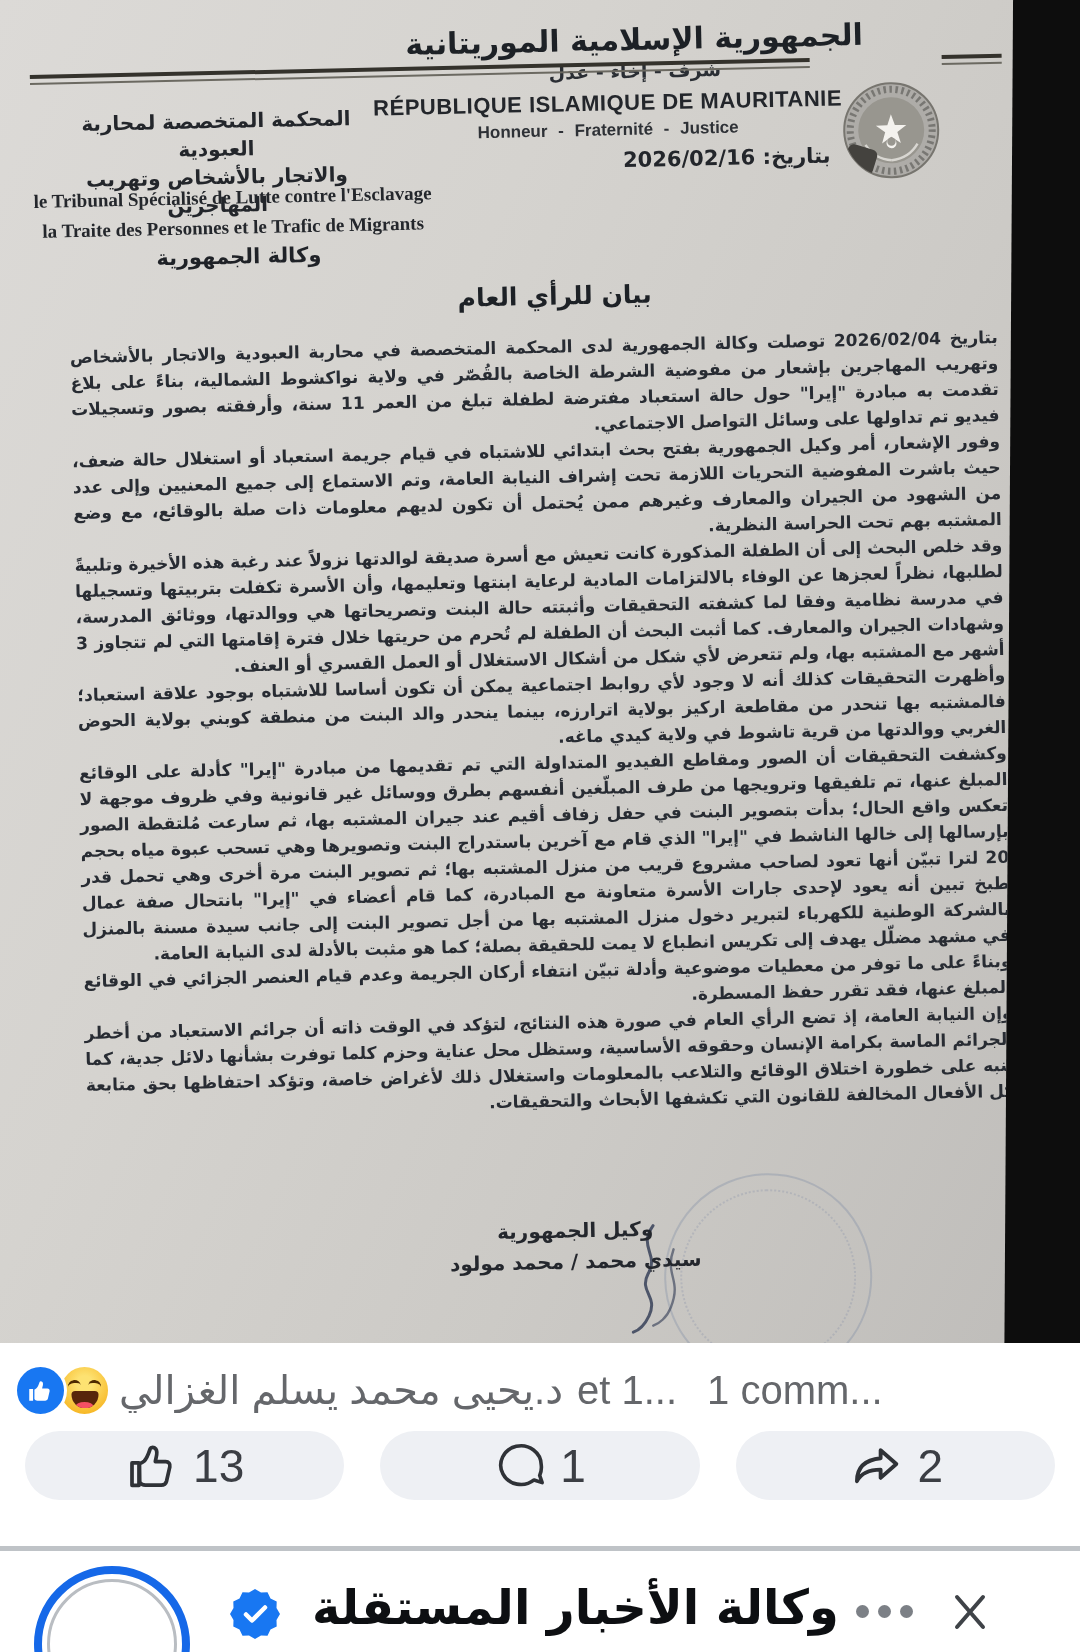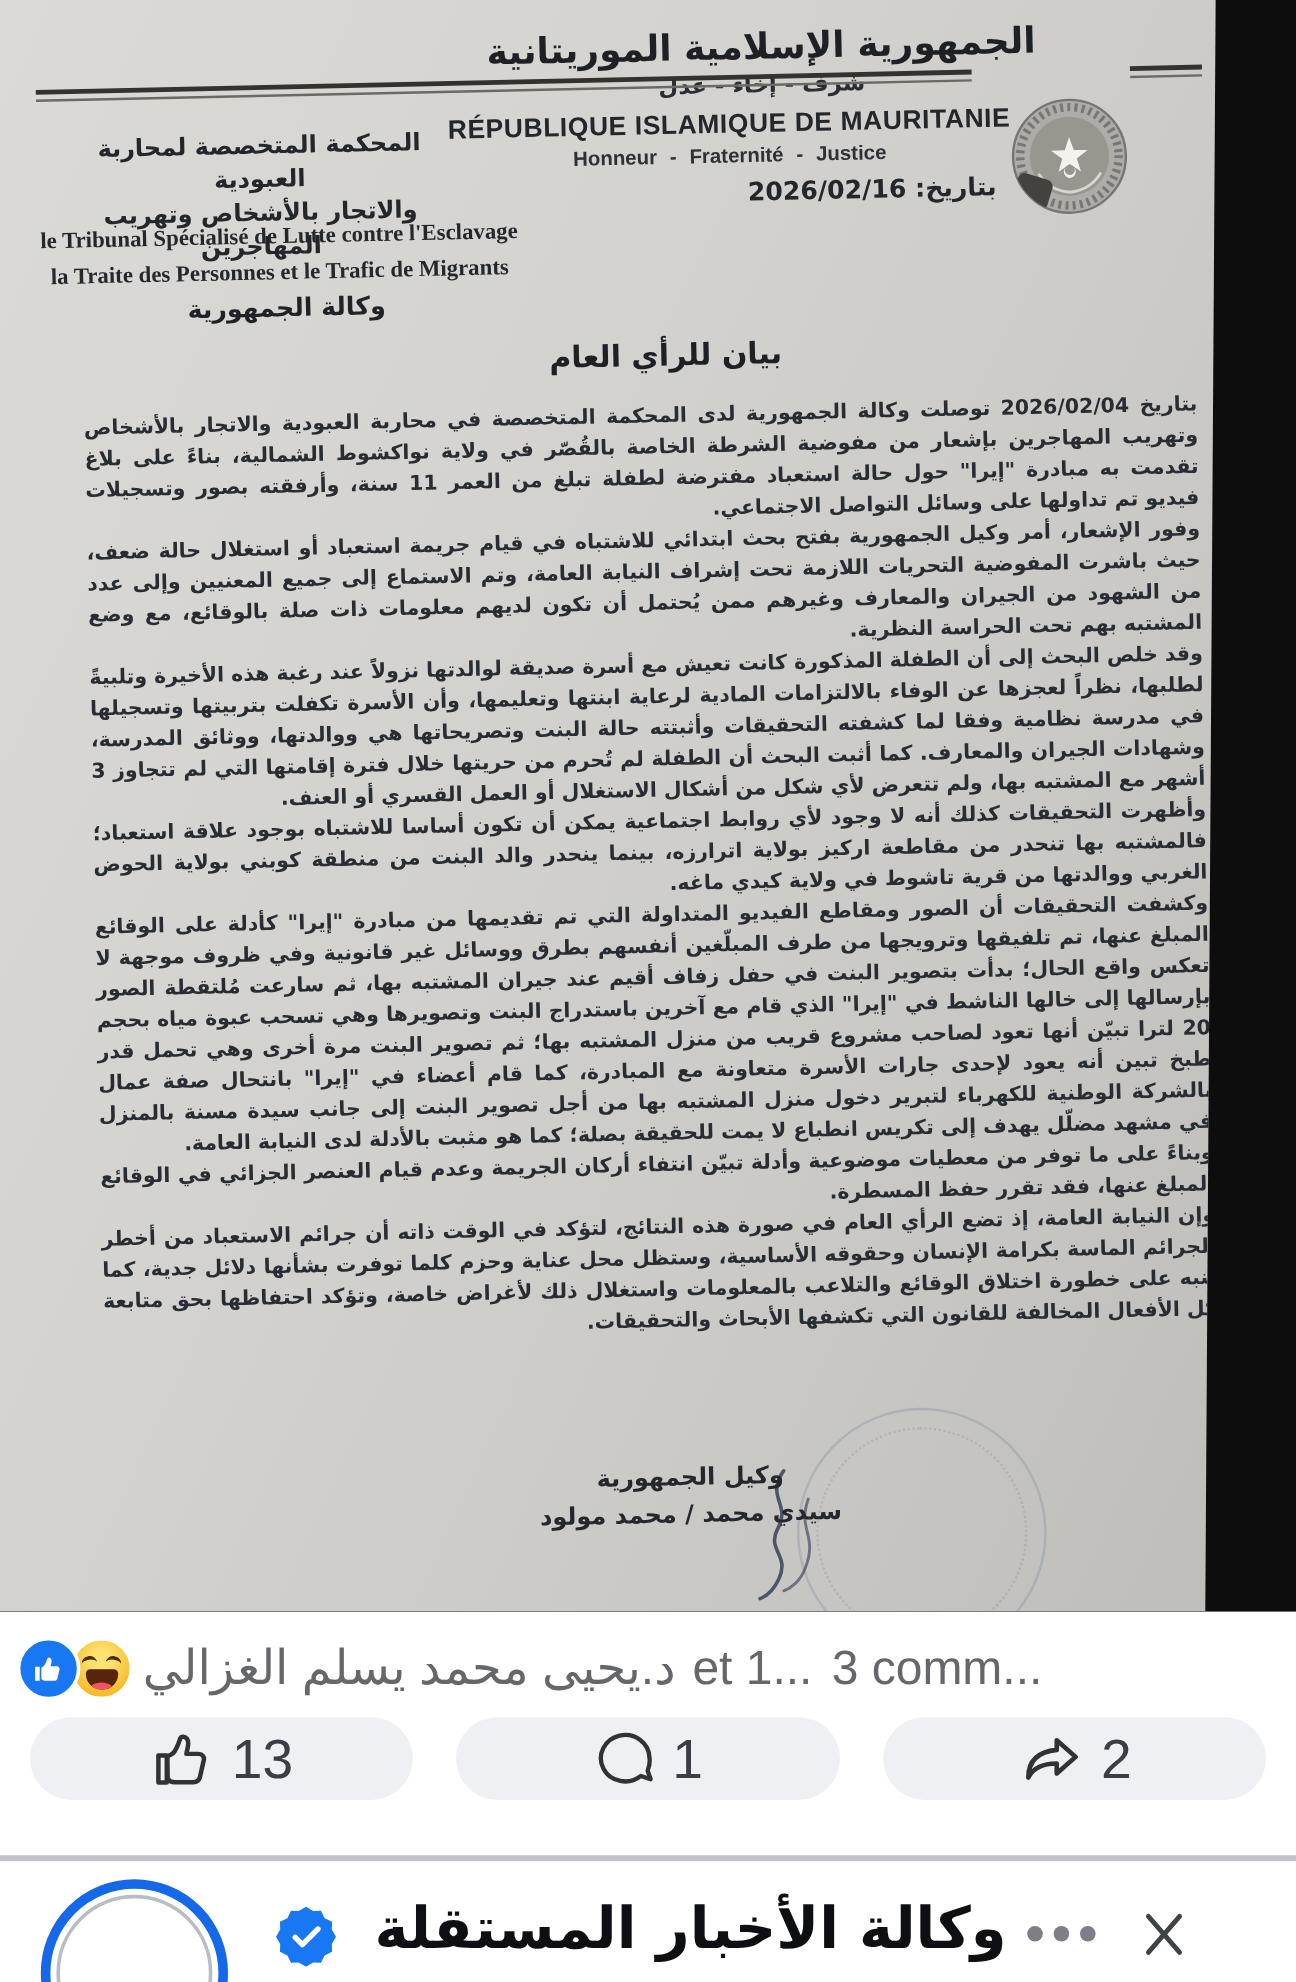--- a/index.html
+++ b/index.html
@@ -63,21 +63,21 @@
   .rx-haha .eye{position:absolute;top:13px;width:13px;height:9px;
     border-top:3.5px solid #4e2a00;border-radius:50% 50% 0 0;}
   .rx-haha .eye.l{left:7px;transform:rotate(-8deg);}
   .rx-haha .eye.r{right:7px;transform:rotate(8deg);}
   .rx-haha .mouth{position:absolute;left:50%;bottom:6px;transform:translateX(-50%);
     width:27px;height:17px;background:#58250b;border-radius:4px 4px 14px 14px;overflow:hidden;}
   .rx-haha .mouth::after{content:"";position:absolute;left:50%;bottom:-3px;transform:translateX(-50%);
     width:18px;height:9px;background:#f55064;border-radius:50% 50% 0 0;}
   .rx-text{display:flex;align-items:baseline;font-size:40px;color:#65676b;overflow:hidden;}
   .rx-name{direction:rtl;margin-right:14px;}
-  .rx-et{margin-right:16px;}
+  .rx-et{margin-right:30px;}
   .actions-row{position:absolute;top:88px;left:25px;right:25px;display:flex;gap:36px;}
   .pill{flex:1;height:69px;background:#eef0f4;border-radius:49px;border:none;
     display:flex;align-items:center;justify-content:center;gap:12px;
     color:#3b3e44;font-size:46px;font-family:inherit;}
   .fb-divider{position:absolute;top:203px;left:0;right:0;height:5px;background:#bfc3c7;}
   .page-bar{position:absolute;top:208px;left:0;right:0;bottom:0;display:flex;align-items:flex-start;
     padding-left:34px;gap:17px;}
   .avatar{flex:0 0 auto;width:140px;height:140px;margin-top:15px;border-radius:50%;
     border:8px solid #1568e8;background:#fff;overflow:hidden;position:relative;}
   .avatar-ring{position:absolute;inset:5px;border-radius:50%;border:3px solid #b9bdc2;overflow:hidden;}
@@ -172,21 +172,21 @@
       </div>
       <div class="rx-haha">
         <span class="eye l"></span>
           <span class="eye r"></span>
           <span class="mouth"></span>
       </div>
     </div>
     <div class="rx-text">
       <span class="rx-name">د.يحيى محمد يسلم الغزالي</span>
       <span class="rx-et">et 1...</span>
-      <span class="rx-comm">3 comm...</span>
+      <span class="rx-comm">1 comm...</span>
     </div>
   </div>
 
   <div class="actions-row">
     <button class="pill">
       <svg width="56" height="56" viewBox="0 0 24 24" fill="none" stroke="#2f3237" stroke-width="1.6" stroke-linejoin="round" stroke-linecap="round">
         <path d="M3 10.7h3v9.6H3zM6.3 18.9c.6 1 1.3 1.3 2.4 1.3h6.8c1.2 0 2-.6 2.3-1.7l1.4-6.1c.3-1.2-.5-2.3-1.8-2.3h-4.4c0-1 1.4-3.9.2-5.4-.8-1-2.1-.9-2.4-.1-.5 1.5-1.3 4.1-2.6 5.3-.7.6-2 1.1-2 1.1z"></path>
       </svg>
       <span>13</span>
     </button>

